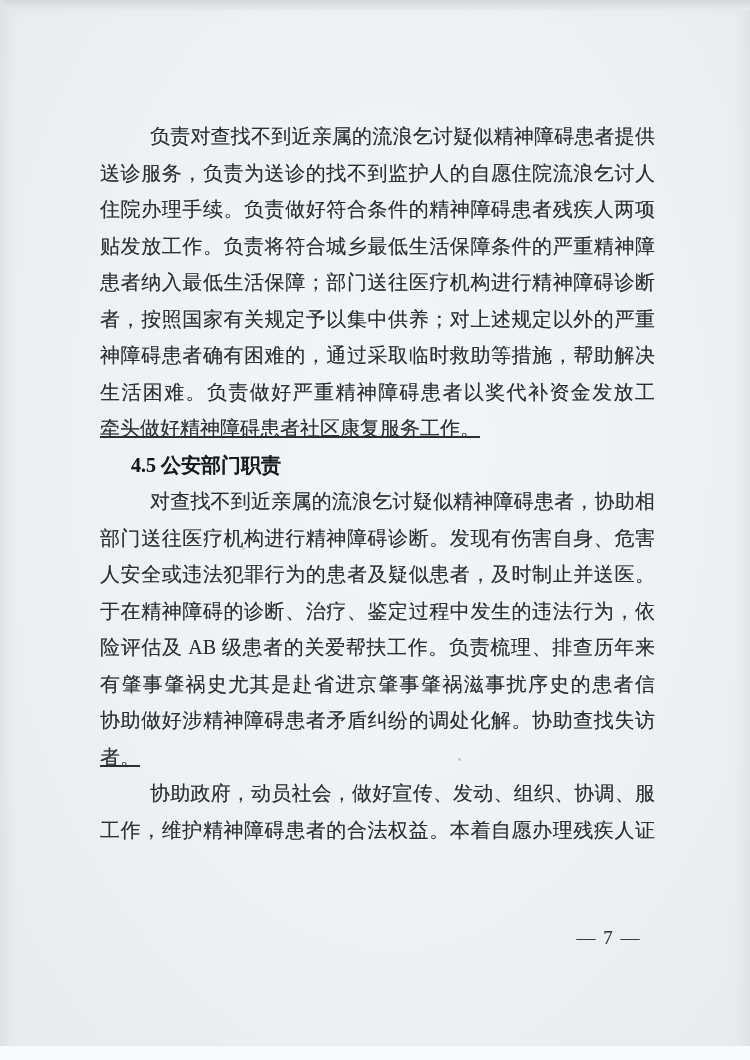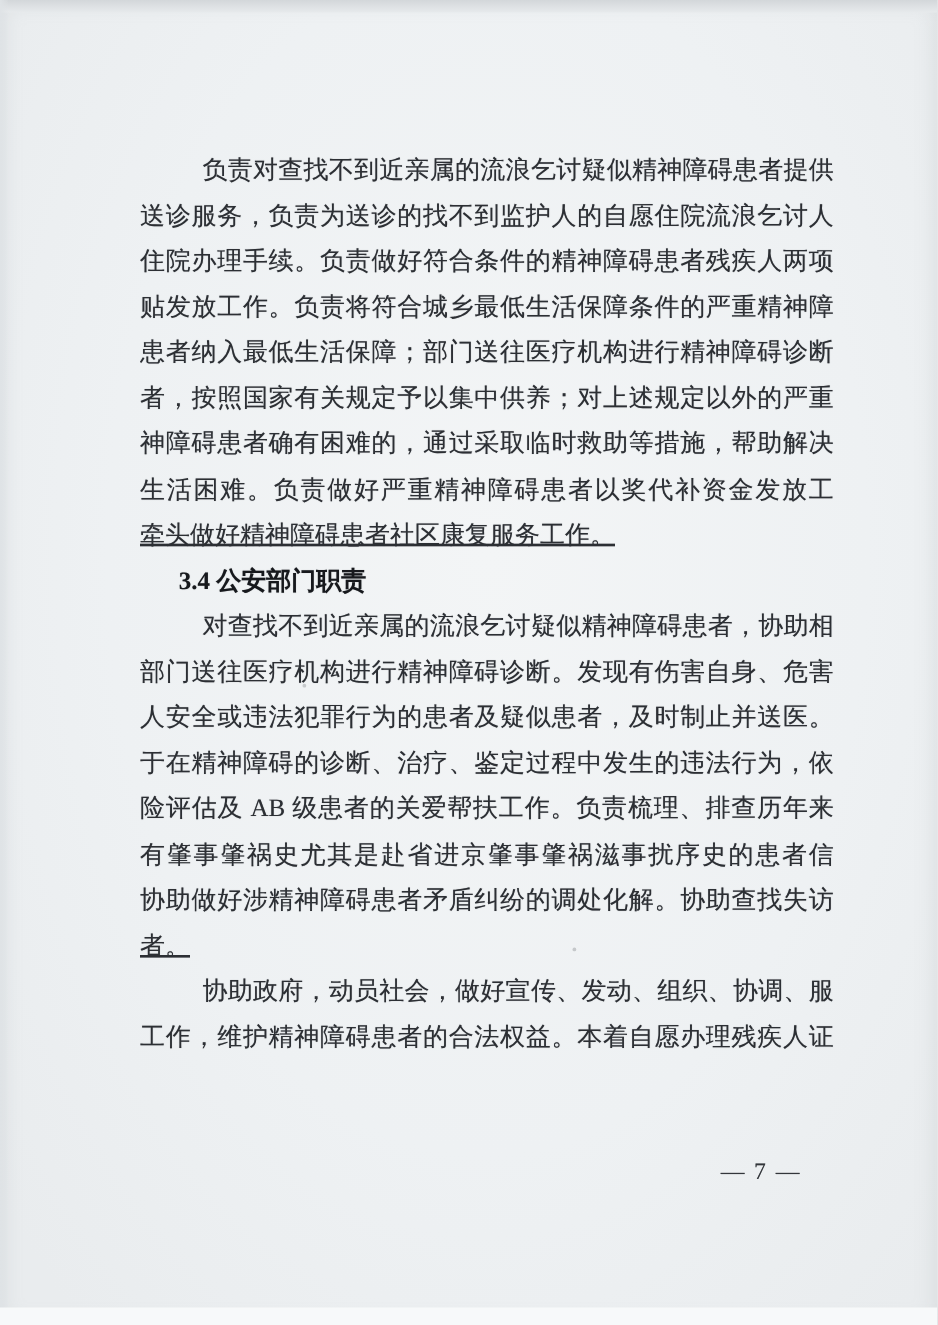--- a/index.html
+++ b/index.html
@@ -7,21 +7,21 @@
     position:relative;width:750px;height:1060px;overflow:hidden;
     background:radial-gradient(ellipse at 52% 42%, #f3f5f6 0%, #eef1f3 55%, #e9ecee 92%);
     font-family:"Liberation Serif","DejaVu Serif",serif;
     box-shadow:inset 0 0 18px rgba(150,158,165,.25);
   }
   .top-edge{position:absolute;top:0;left:0;right:0;height:10px;
     background:linear-gradient(#d3d7da,#e7eaec);}
   .left-edge{position:absolute;top:0;left:0;bottom:0;width:7px;
     background:linear-gradient(90deg,#dfe3e6,rgba(223,227,230,0));}
   .bottom-edge{position:absolute;left:0;right:0;bottom:0;height:14px;background:#f7f9fa;}
-  .text-col{position:absolute;left:112px;top:118px;width:555px;
+  .text-col{position:absolute;left:100px;top:118px;width:555px;
     color:#2c2f34;font-size:20px;}
   .line{
     height:36.5px;line-height:36.5px;overflow:hidden;
     text-align:justify;text-align-last:justify;
     text-shadow:0 0 .6px rgba(44,47,52,.5);
   }
   .first{text-indent:2.5em;}
   .plain{text-align-last:left;text-decoration:underline;}
   .heading{font-weight:bold;text-align-last:left;text-indent:1.55em;color:#17191d;}
   .pagenum{
@@ -49,21 +49,21 @@
       <div class="line">送诊服务，负责为送诊的找不到监护人的自愿住院流浪乞讨人员</div>
       <div class="line">住院办理手续。负责做好符合条件的精神障碍患者残疾人两项补</div>
       <div class="line">贴发放工作。负责将符合城乡最低生活保障条件的严重精神障碍</div>
       <div class="line">患者纳入最低生活保障；部门送往医疗机构进行精神障碍诊断</div>
       <div class="line">者，按照国家有关规定予以集中供养；对上述规定以外的严重精</div>
       <div class="line">神障碍患者确有困难的，通过采取临时救助等措施，帮助解决其</div>
       <div class="line">生活困难。负责做好严重精神障碍患者以奖代补资金发放工作。</div>
       <div class="line plain">牵头做好精神障碍患者社区康复服务工作。</div>
     </div>
 
-    <div class="line heading">3.4 公安部门职责</div>
+    <div class="line heading">4.5 公安部门职责</div>
 
     <div>
       <div class="line first">对查找不到近亲属的流浪乞讨疑似精神障碍患者，协助相关</div>
       <div class="line">部门送往医疗机构进行精神障碍诊断。发现有伤害自身、危害他</div>
       <div class="line">人安全或违法犯罪行为的患者及疑似患者，及时制止并送医。对</div>
       <div class="line">于在精神障碍的诊断、治疗、鉴定过程中发生的违法行为，依法</div>
       <div class="line">险评估及 AB 级患者的关爱帮扶工作。负责梳理、排查历年来曾</div>
       <div class="line">有肇事肇祸史尤其是赴省进京肇事肇祸滋事扰序史的患者信息。</div>
       <div class="line">协助做好涉精神障碍患者矛盾纠纷的调处化解。协助查找失访患</div>
       <div class="line plain">者。</div>

